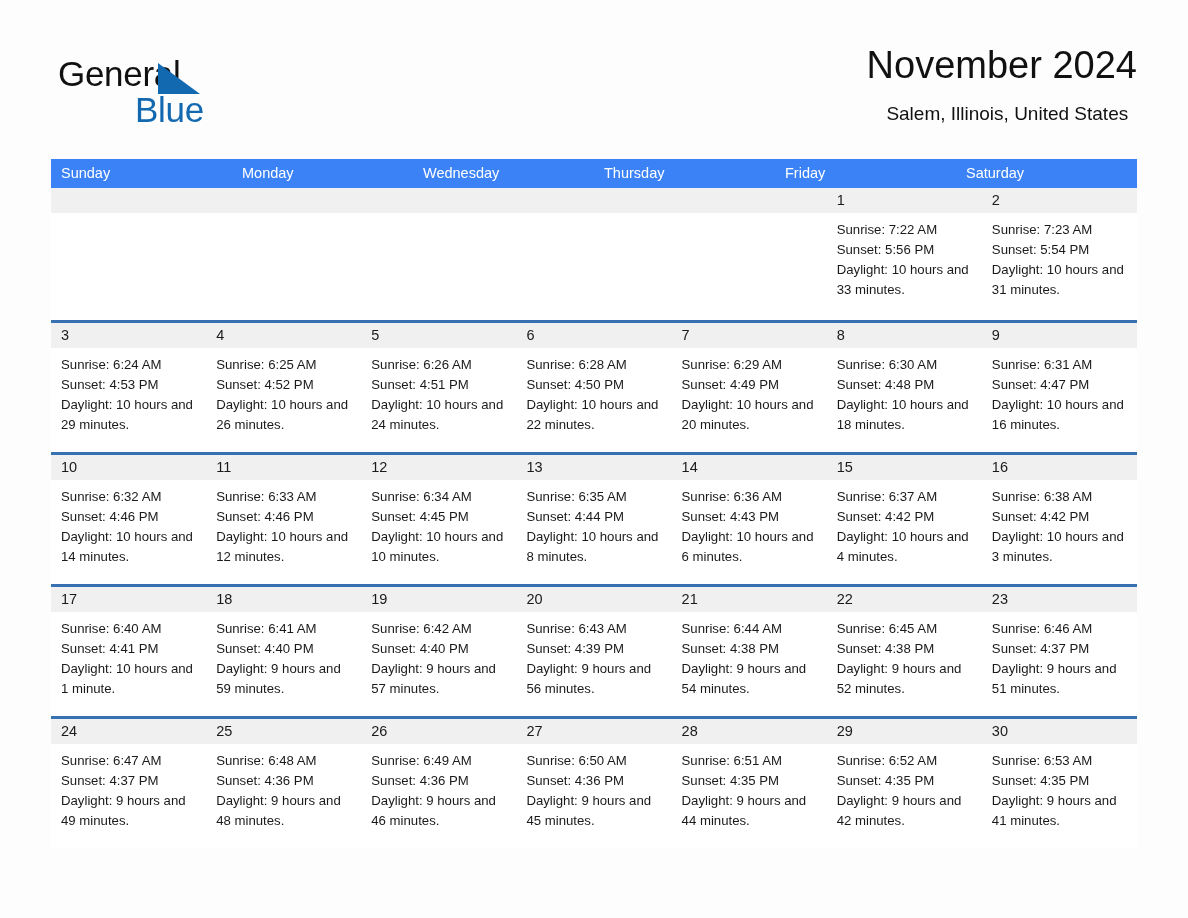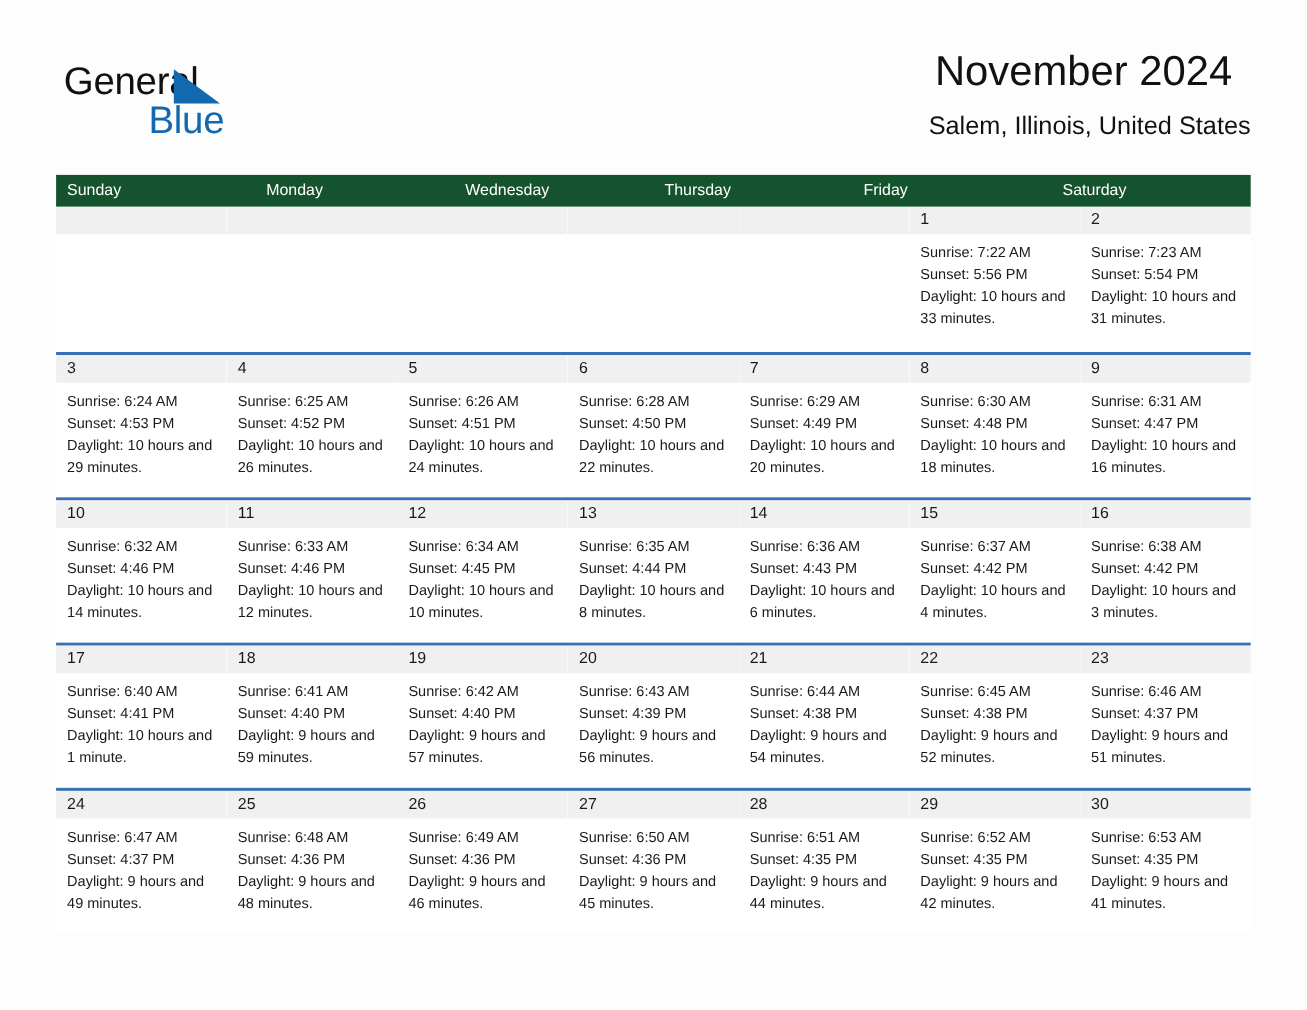--- a/index.html
+++ b/index.html
@@ -76,38 +76,38 @@
   }
   .cal-title {
     font-size: 38px;
     line-height: 46px;
     font-weight: 400;
     color: #111;
     white-space: nowrap;
   }
   .cal-subtitle {
     margin-top: 12px;
-    font-size: 23px;
+    font-size: 19px;
     line-height: 28px;
     font-weight: 400;
     color: #111;
     white-space: nowrap;
     margin-left: 11px;
   }
 
   
   .calendar {
     position: absolute;
     left: 51px;
     top: 159px;
     width: 1086px;
   }
   .weekday-row {
     display: flex;
-    background: #14532d;
+    background: #3b82f6;
     height: 29px;
   }
   .weekday {
     flex: 1 1 0;
     color: #ffffff;
     font-size: 14.5px;
     line-height: 29px;
     padding-left: 10px;
     box-sizing: border-box;
     white-space: nowrap;

